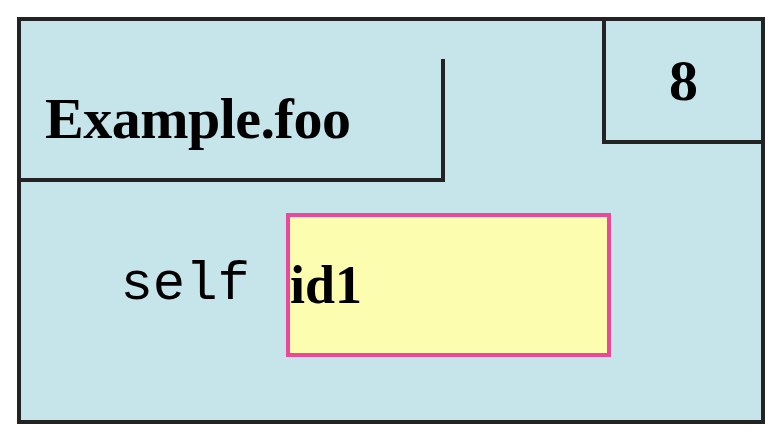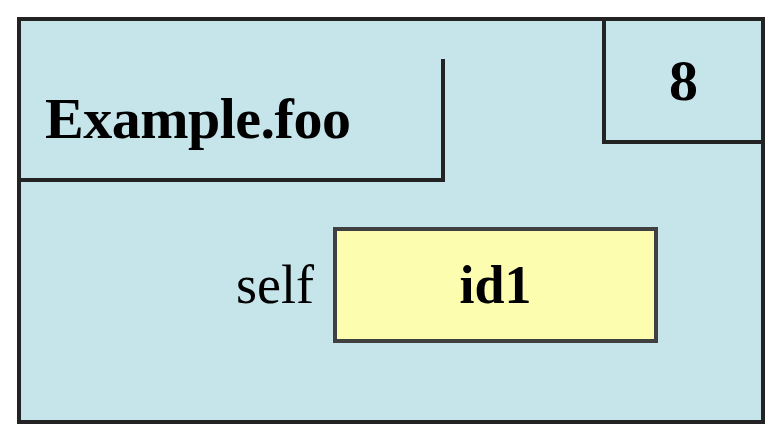--- a/index.html
+++ b/index.html
@@ -110,39 +110,39 @@
     position: absolute;
     left: 0;
     top: 78px;
     width: 740px;
     height: 126px;
     display: flex;
     align-items: center;
   }
 
   .var-name {
-    width: 312px;
+    width: 265px;
     text-align: right;
-    padding-right: 19px;
+    padding-right: 36px;
     box-sizing: border-box;
     font-size: 54px;
     line-height: 1;
     color: #000000;
     white-space: nowrap;
+    font-family: Liberation Mono, monospace;
   }
 
   .var-value-box {
     width: 325px;
-    height: 116px;
+    height: 144px;
     box-sizing: border-box;
     background: #fdfdb0;
-    border: 4px solid #404040;
+    border: 4px solid #ec4899;
     display: flex;
     align-items: center;
-    justify-content: center;
   }
   .var-value-box .value {
     font-weight: bold;
     font-size: 54px;
     line-height: 1;
     color: #000000;
     white-space: nowrap;
   }
 </style>
 </head>

